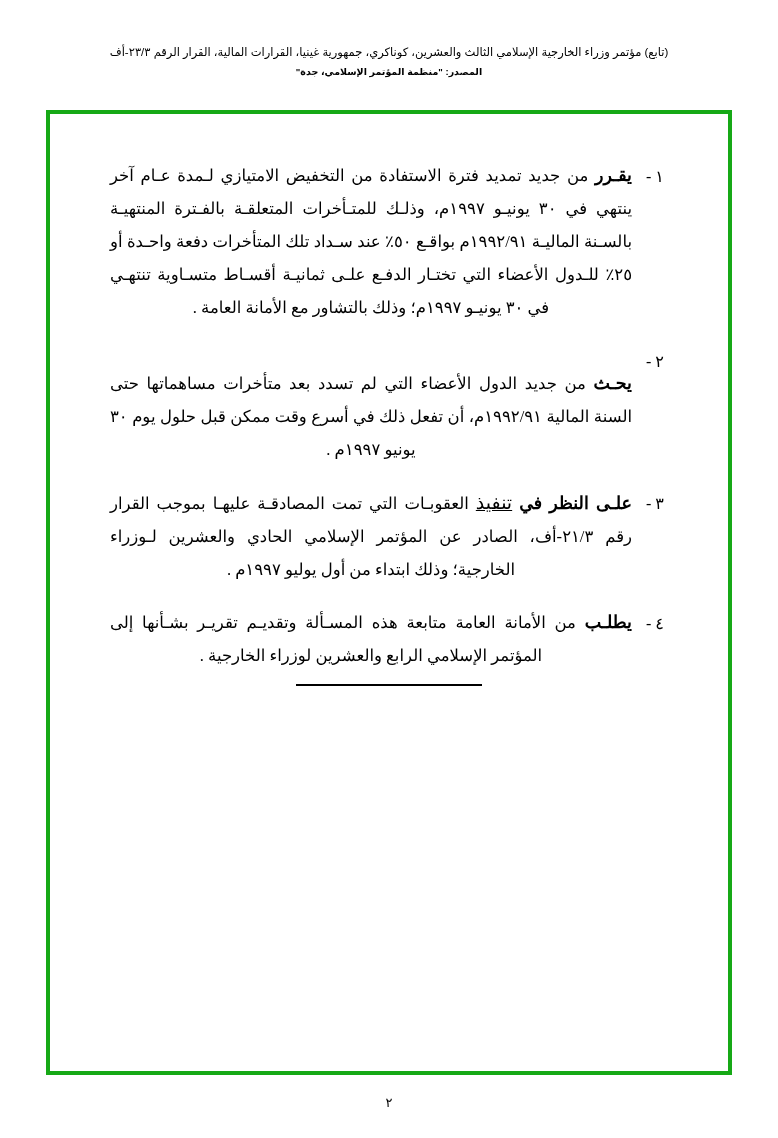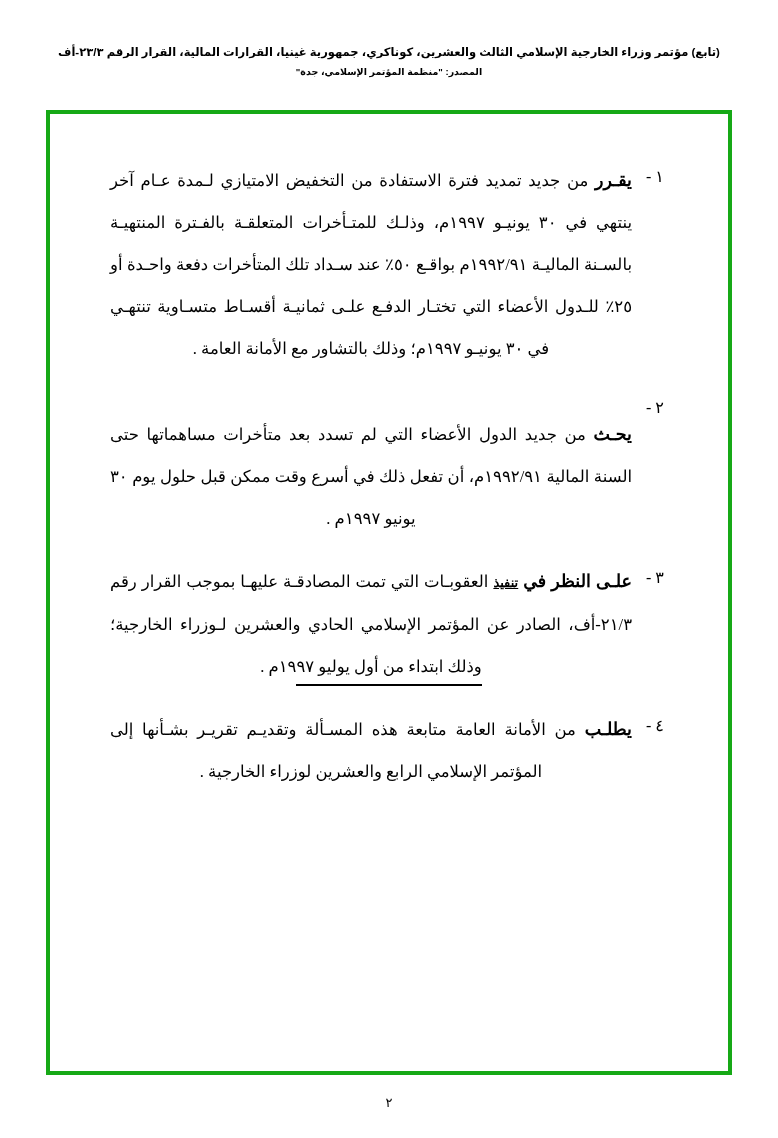--- a/index.html
+++ b/index.html
@@ -25,21 +25,21 @@
   .header {
     position: absolute;
     top: 44px;
     left: 0;
     right: 0;
     text-align: center;
     direction: rtl;
   }
   .header-line1 {
     font-family: "Liberation Sans", "DejaVu Sans", sans-serif;
-    font-weight: bold;
+    font-weight: normal;
     font-size: 11.5px;
     letter-spacing: 0px;
     line-height: 16px;
     white-space: nowrap;
   }
   .header-line2 {
     font-family: "Liberation Sans", "DejaVu Sans", sans-serif;
     font-weight: bold;
     font-size: 9.5px;
     line-height: 15px;
@@ -79,31 +79,31 @@
     width: 46px;
     text-align: center;
     font-size: 16px;
     line-height: 33px;
     padding-top: 1px;
     white-space: nowrap;
   }
   .item-body {
     flex: 1 1 auto;
     font-size: 16.5px;
-    line-height: 42px;
+    line-height: 33px;
     text-align: justify;
     text-align-last: center;
   }
   .lead {
     font-weight: bold;
     font-size: 17.5px;
   }
   .lead-ul {
-    font-weight: bold;
-    font-size: 13px;
+    font-weight: normal;
+    font-size: 19px;
     text-decoration: underline;
   }
 
   
   .item-1 .item-body { text-align: justify; text-align-last: center; }
   .item-2 .item-body { text-align: justify; text-align-last: center; margin-top: 23px; }
   .item-3 .item-body { text-align: justify; text-align-last: center; }
   .item-4 .item-body { text-align: justify; text-align-last: center; }
 
   

